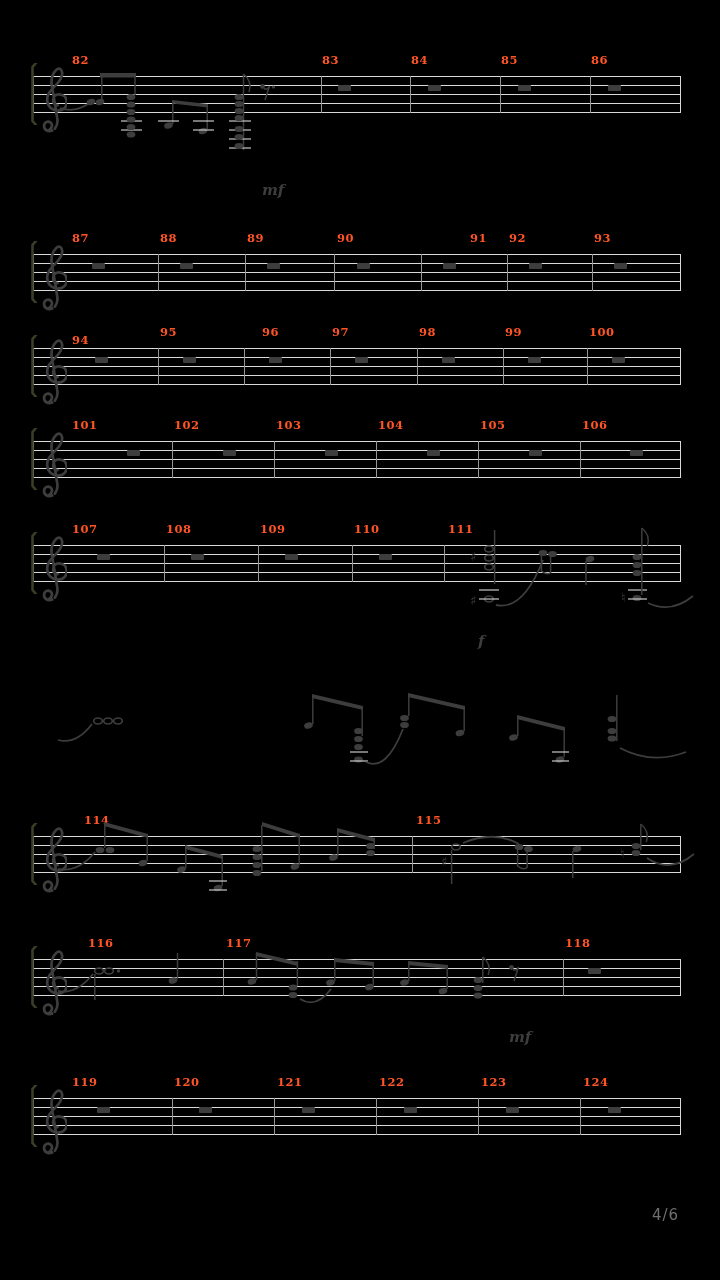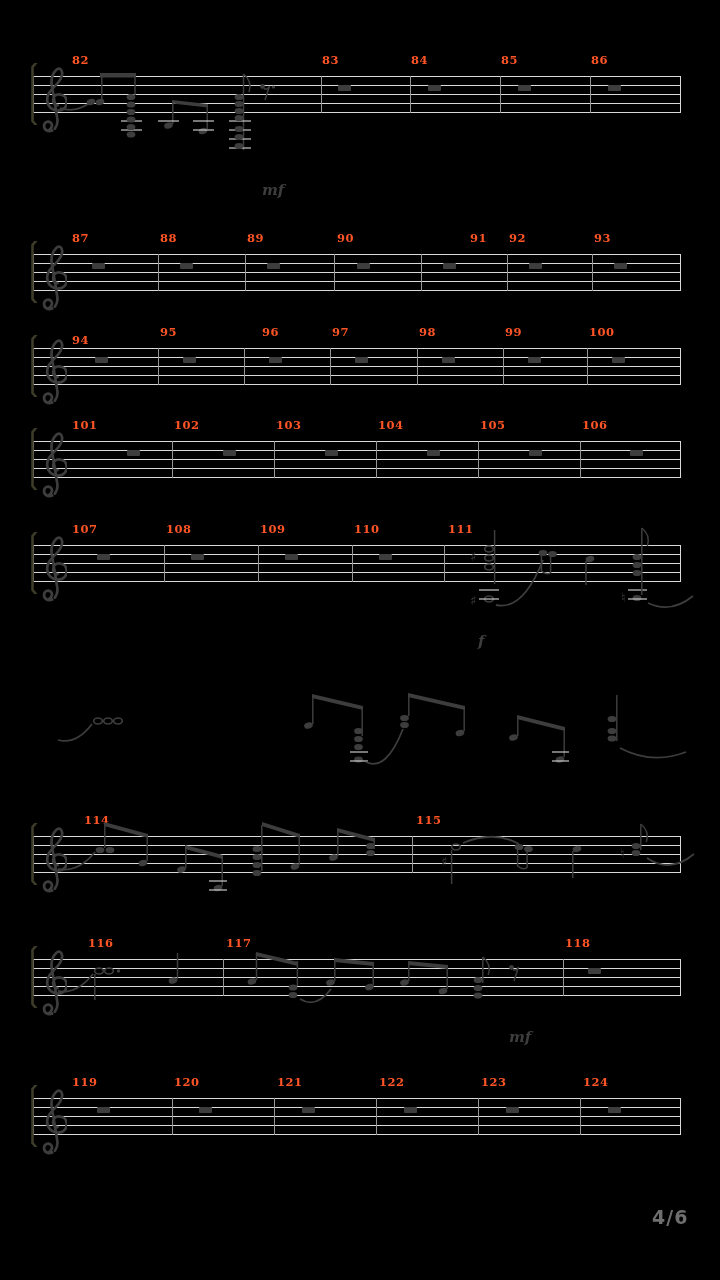--- a/index.html
+++ b/index.html
@@ -21,22 +21,22 @@
   .brkp{fill:none;stroke:var(--bracket);stroke-width:2.6;stroke-linecap:round;}
   #notes{position:absolute;left:0;top:0;}
   .nh{fill:var(--note);}
   .oh{fill:none;stroke:var(--note);stroke-width:1.7;}
   .st{fill:none;stroke:var(--note);stroke-width:1.5;}
   .sl{fill:none;stroke:var(--note);stroke-width:1.8;}
   .bm{fill:var(--note);}
   .lg{stroke:var(--staff);stroke-width:1.1;}
   .ac{fill:var(--note);font-family:"DejaVu Sans",sans-serif;font-size:13px;}
   .dot{fill:var(--note);}
-  #pagenum{position:absolute;color:var(--pgnum);font-size:19px;letter-spacing:1px;
-           font-family:"DejaVu Sans","Liberation Sans",sans-serif;font-weight:bold;}
+  #pagenum{position:absolute;color:var(--pgnum);font-size:15px;letter-spacing:1px;
+           font-family:"DejaVu Sans","Liberation Sans",sans-serif;}
 </style>
 </head>
 <body>
 
 <div id="page" style="--bg: #000000; --staff: #d9d9d9; --bar: #979797; --note: #3d3d3d; --orange: #ff5526; --bracket: #3c3c28; --pgnum: #6f6f6f;">
 
   <svg width="0" height="0" style="position:absolute">
     <defs>
       <path id="clefpath" class="clefp" d="M12 79 c-5 2 -9 -1 -9 -5 c0 -4 4 -6 7 -4 c3 2 2 7 -2 9
            M15 77 c3 -4 3.5 -7 2.5 -12 l-6 -36 c-1 -7 1 -13 5 -17 c3 -3 6 -1 6.5 3

